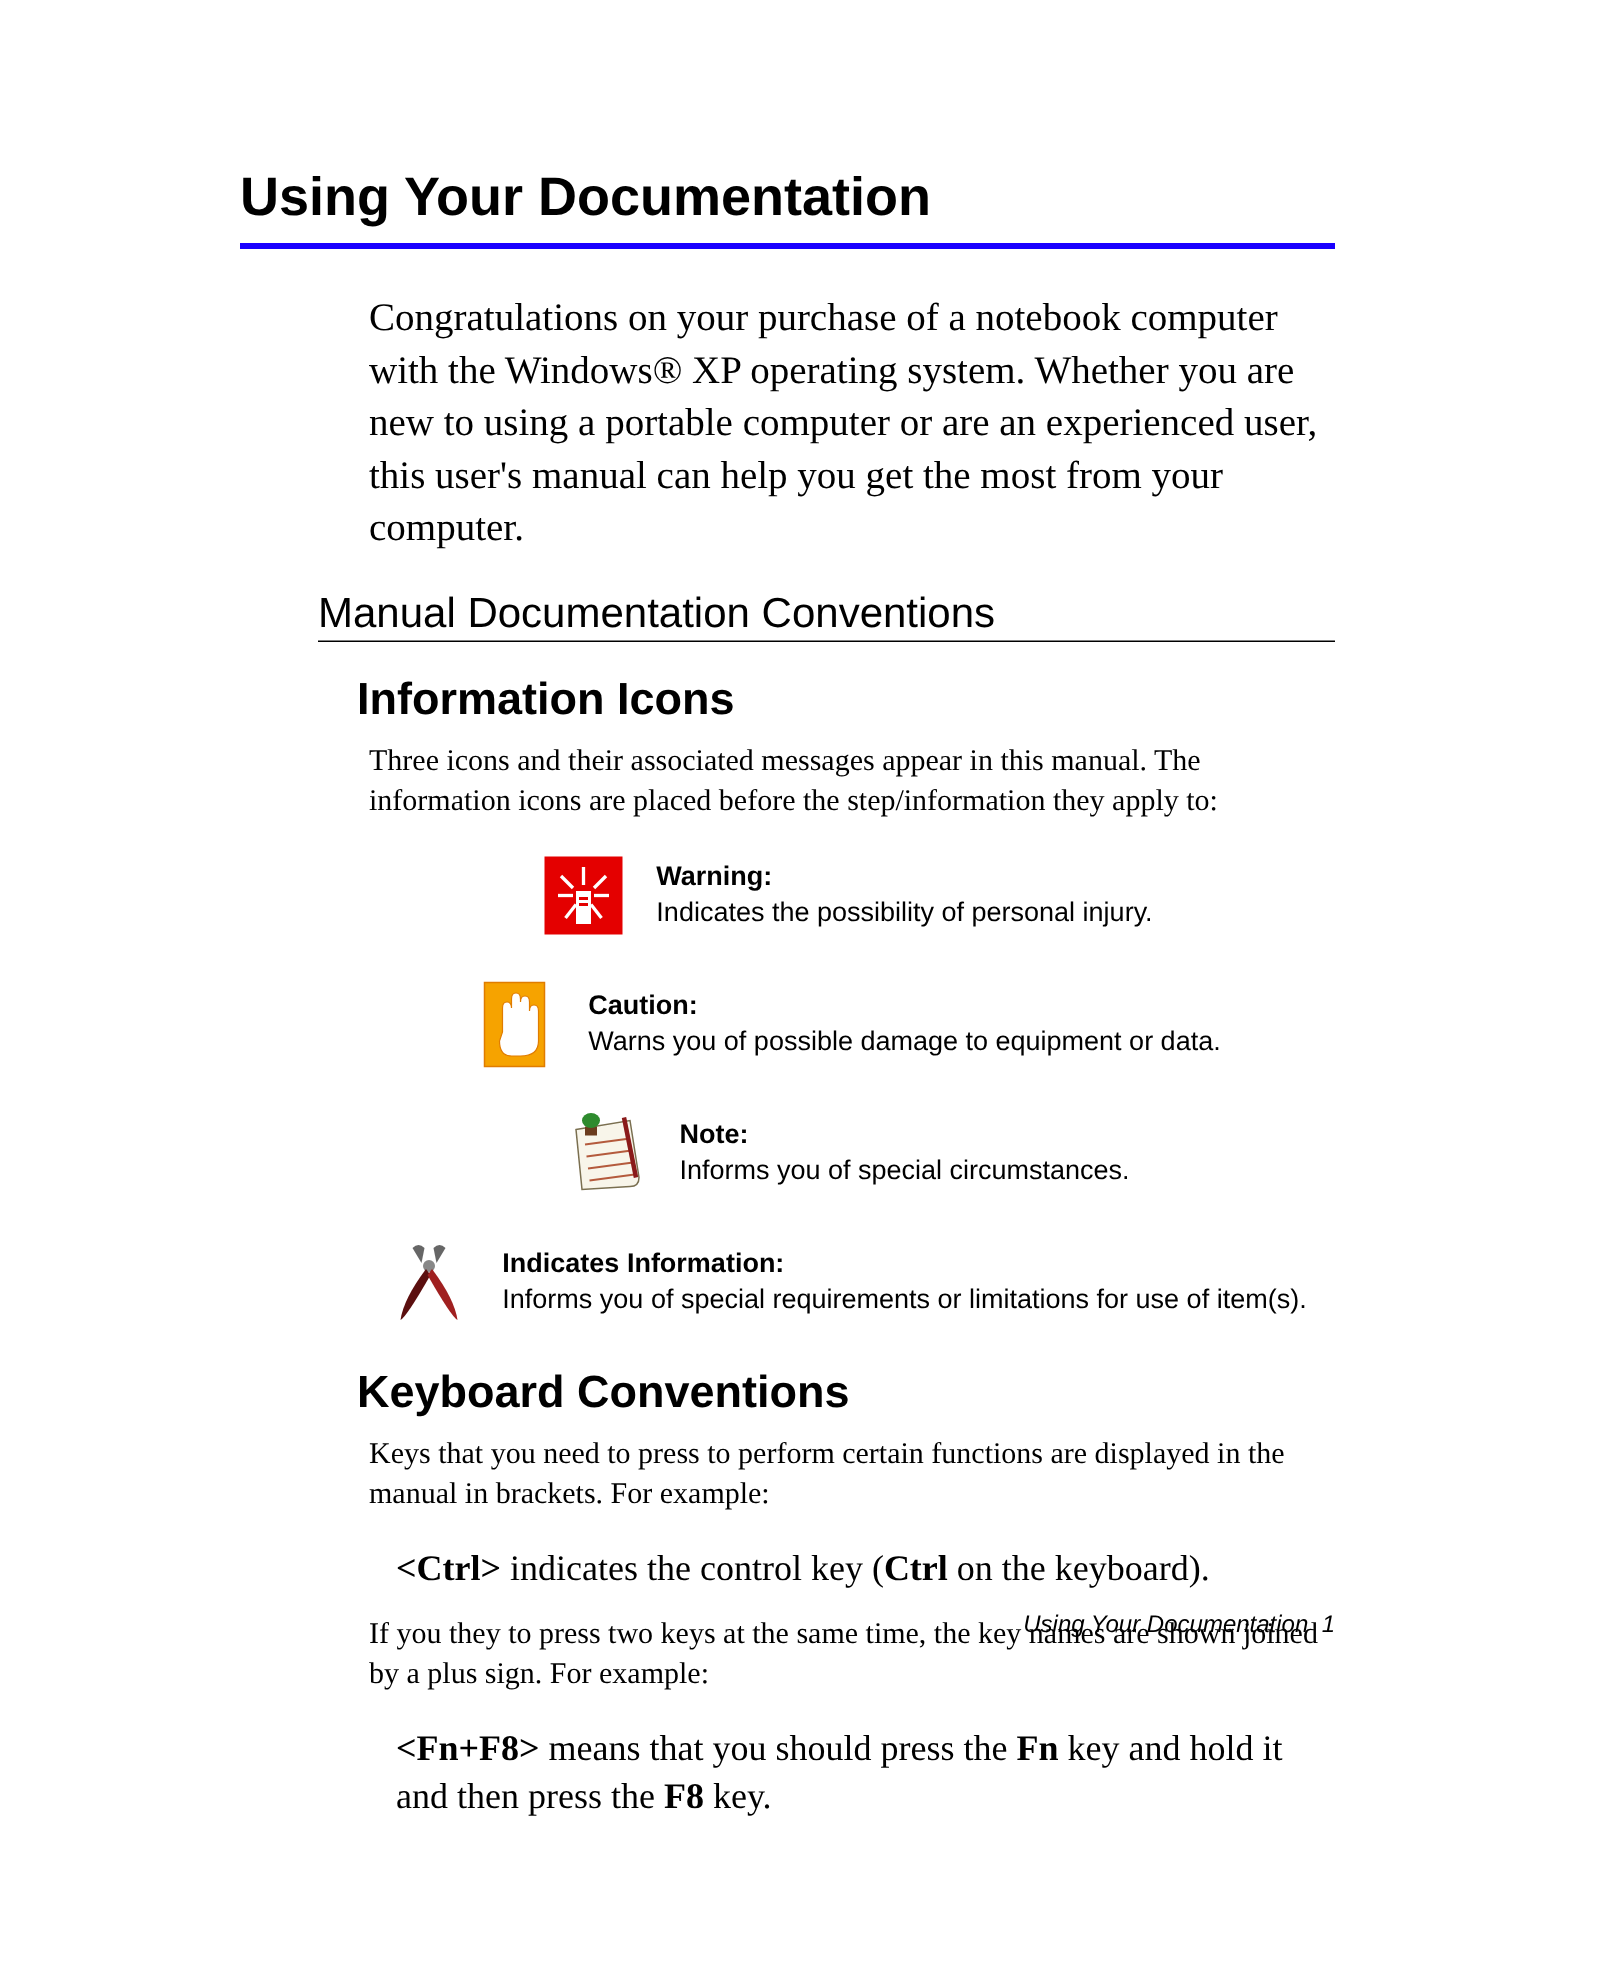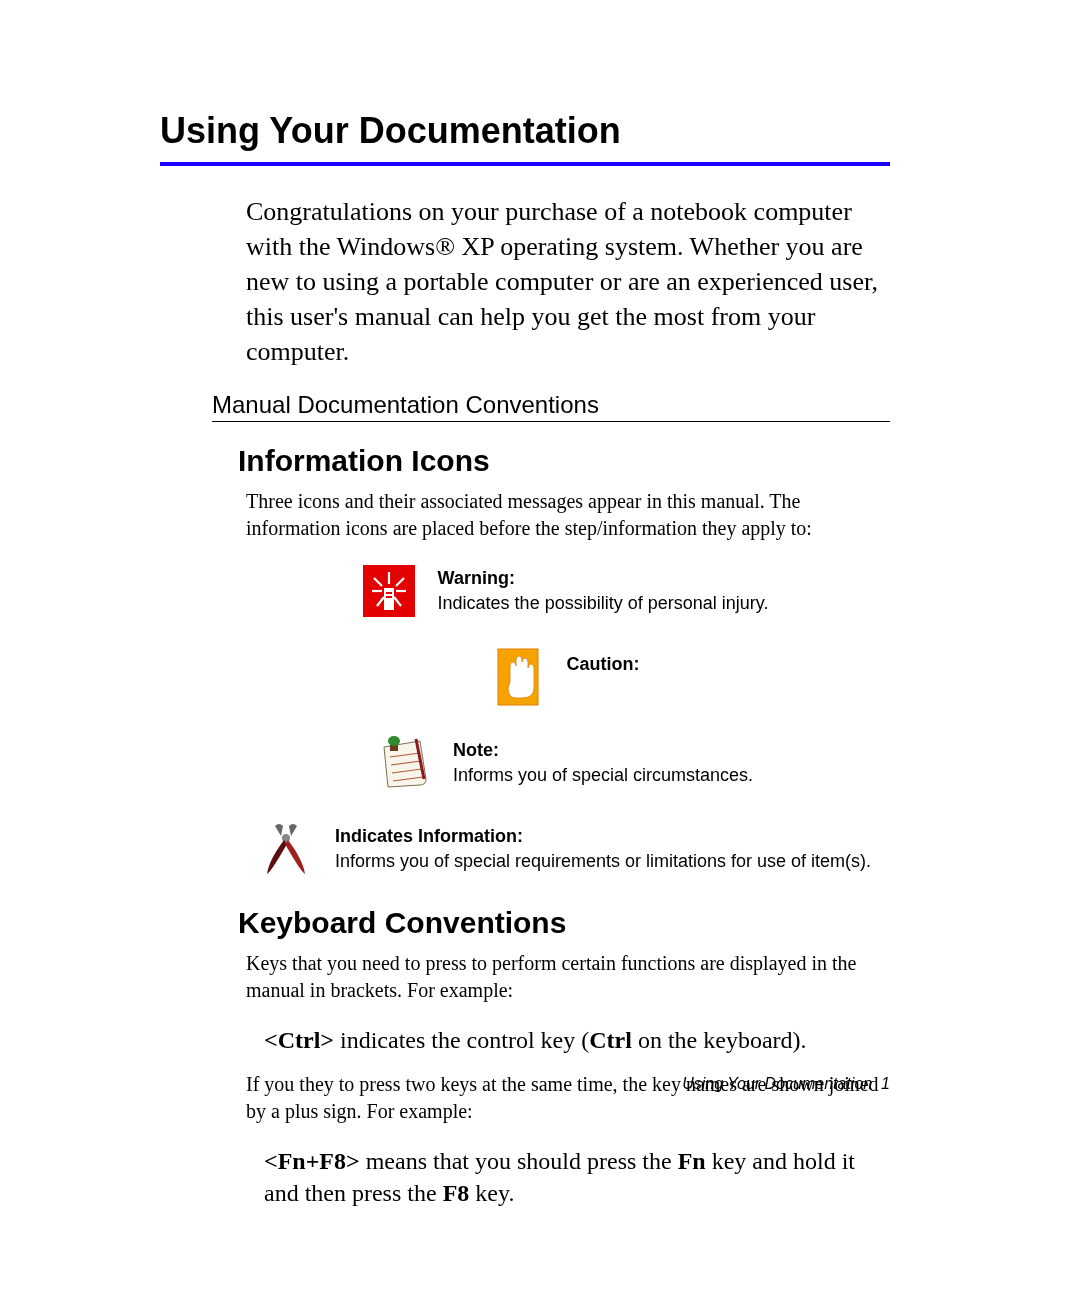--- a/index.html
+++ b/index.html
@@ -30,21 +30,21 @@
   }
   .intro {
     font-size: 26px;
     line-height: 1.35;
     margin-left: 86px;
     margin-bottom: 22px;
   }
   .section-h {
     font-family: Arial, Helvetica, sans-serif;
     font-weight: 400;
-    font-size: 24px;
+    font-size: 28px;
     margin-left: 52px;
     margin-bottom: 2px;
   }
   .thin-rule {
     border: 0;
     border-top: 1.5px solid #000;
     margin: 0 0 22px 52px;
   }
   .sub-h {
     font-family: Arial, Helvetica, sans-serif;
@@ -154,20 +154,21 @@
 
   <div class="icon-row">
     <div class="icon-slot">
       <svg width="48" height="58" viewBox="0 0 48 58">
         <rect x="4" y="1" width="40" height="56" class="caution-bg"></rect>
         <path class="caution-hand" d="M16 34 L16 18 Q16 14 19 14 Q22 14 22 18 L22 12 Q22 8 25 8 Q28 8 28 12 L28 14 Q28 10 31 10 Q34 10 34 14 L34 20 Q34 16 37 16 Q40 16 40 20 L40 40 Q40 50 28 50 L22 50 Q14 50 14 40 Z"></path>
       </svg>
     </div>
     <div class="icon-text">
       <span class="label">Caution:</span><br>
+      <span>Warns you of possible damage to equipment or data.</span>
     </div>
   </div>
 
   <div class="icon-row">
     <div class="icon-slot">
       <svg width="56" height="56" viewBox="0 0 56 56">
         <path class="note-pad" d="M8 12 L44 6 L50 44 Q50 50 44 50 L12 52 Z"></path>
         <line class="note-line" x1="14" y1="22" x2="44" y2="18"></line>
         <line class="note-line" x1="15" y1="30" x2="45" y2="26"></line>
         <line class="note-line" x1="16" y1="38" x2="46" y2="34"></line>

